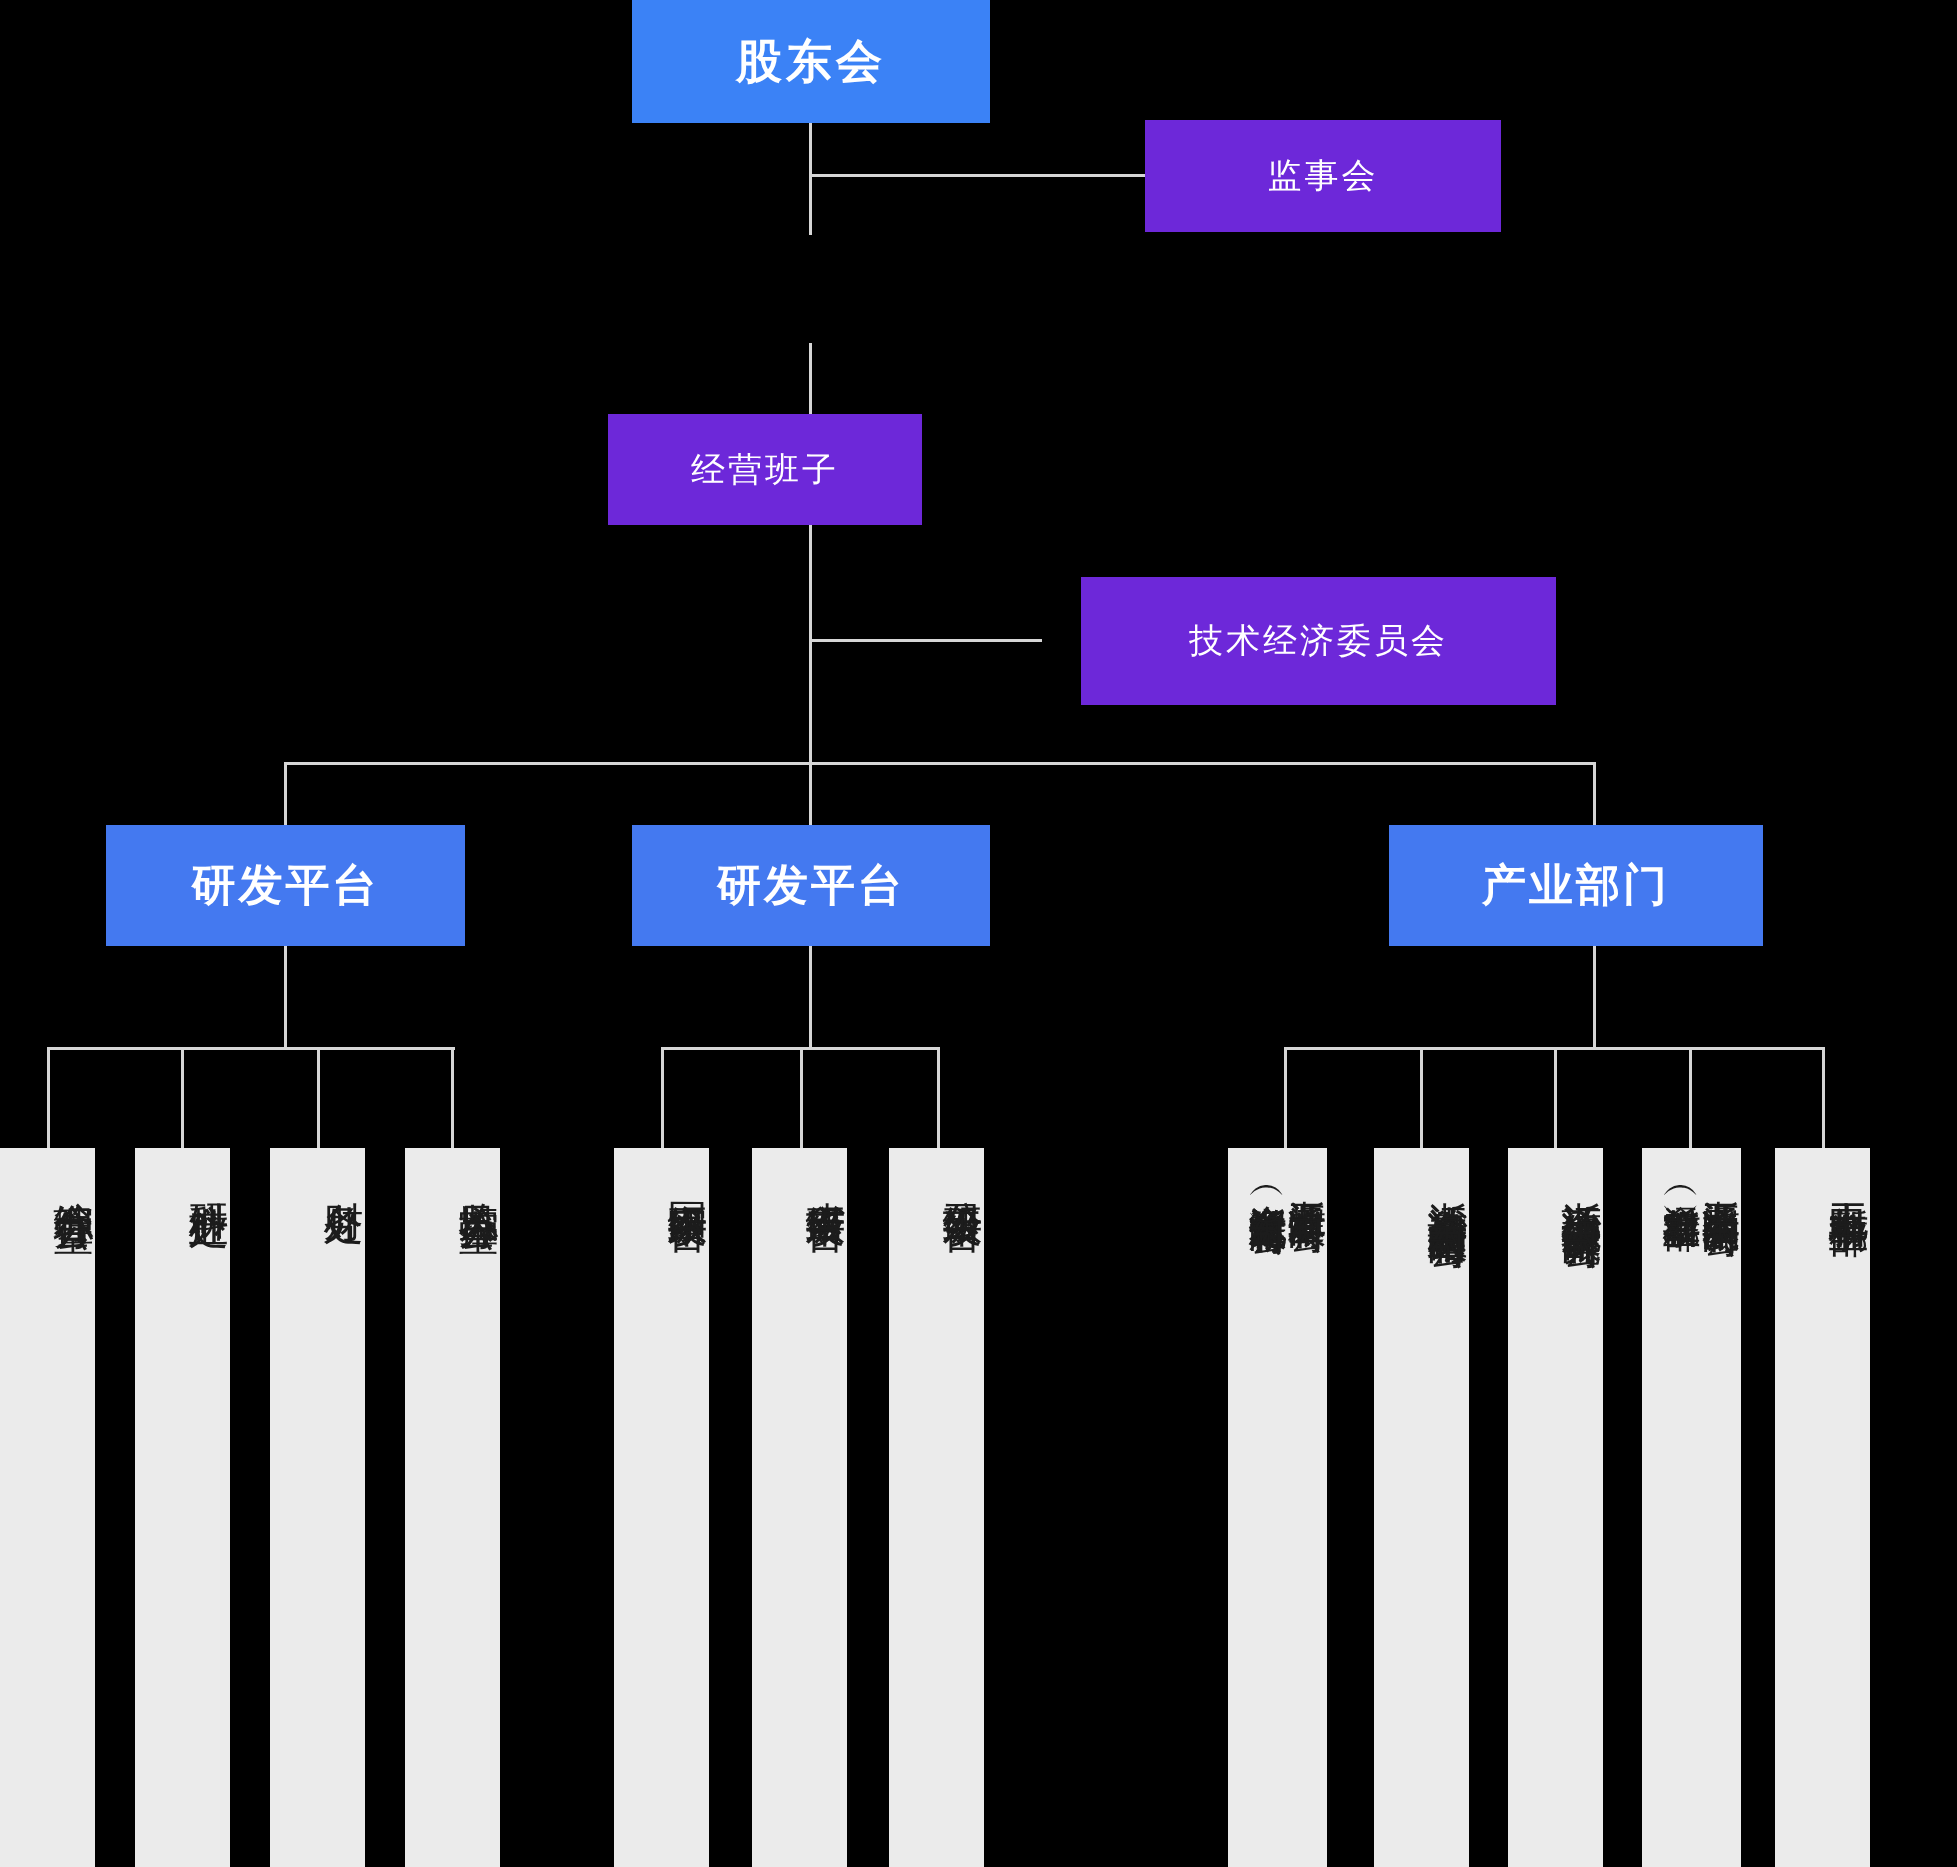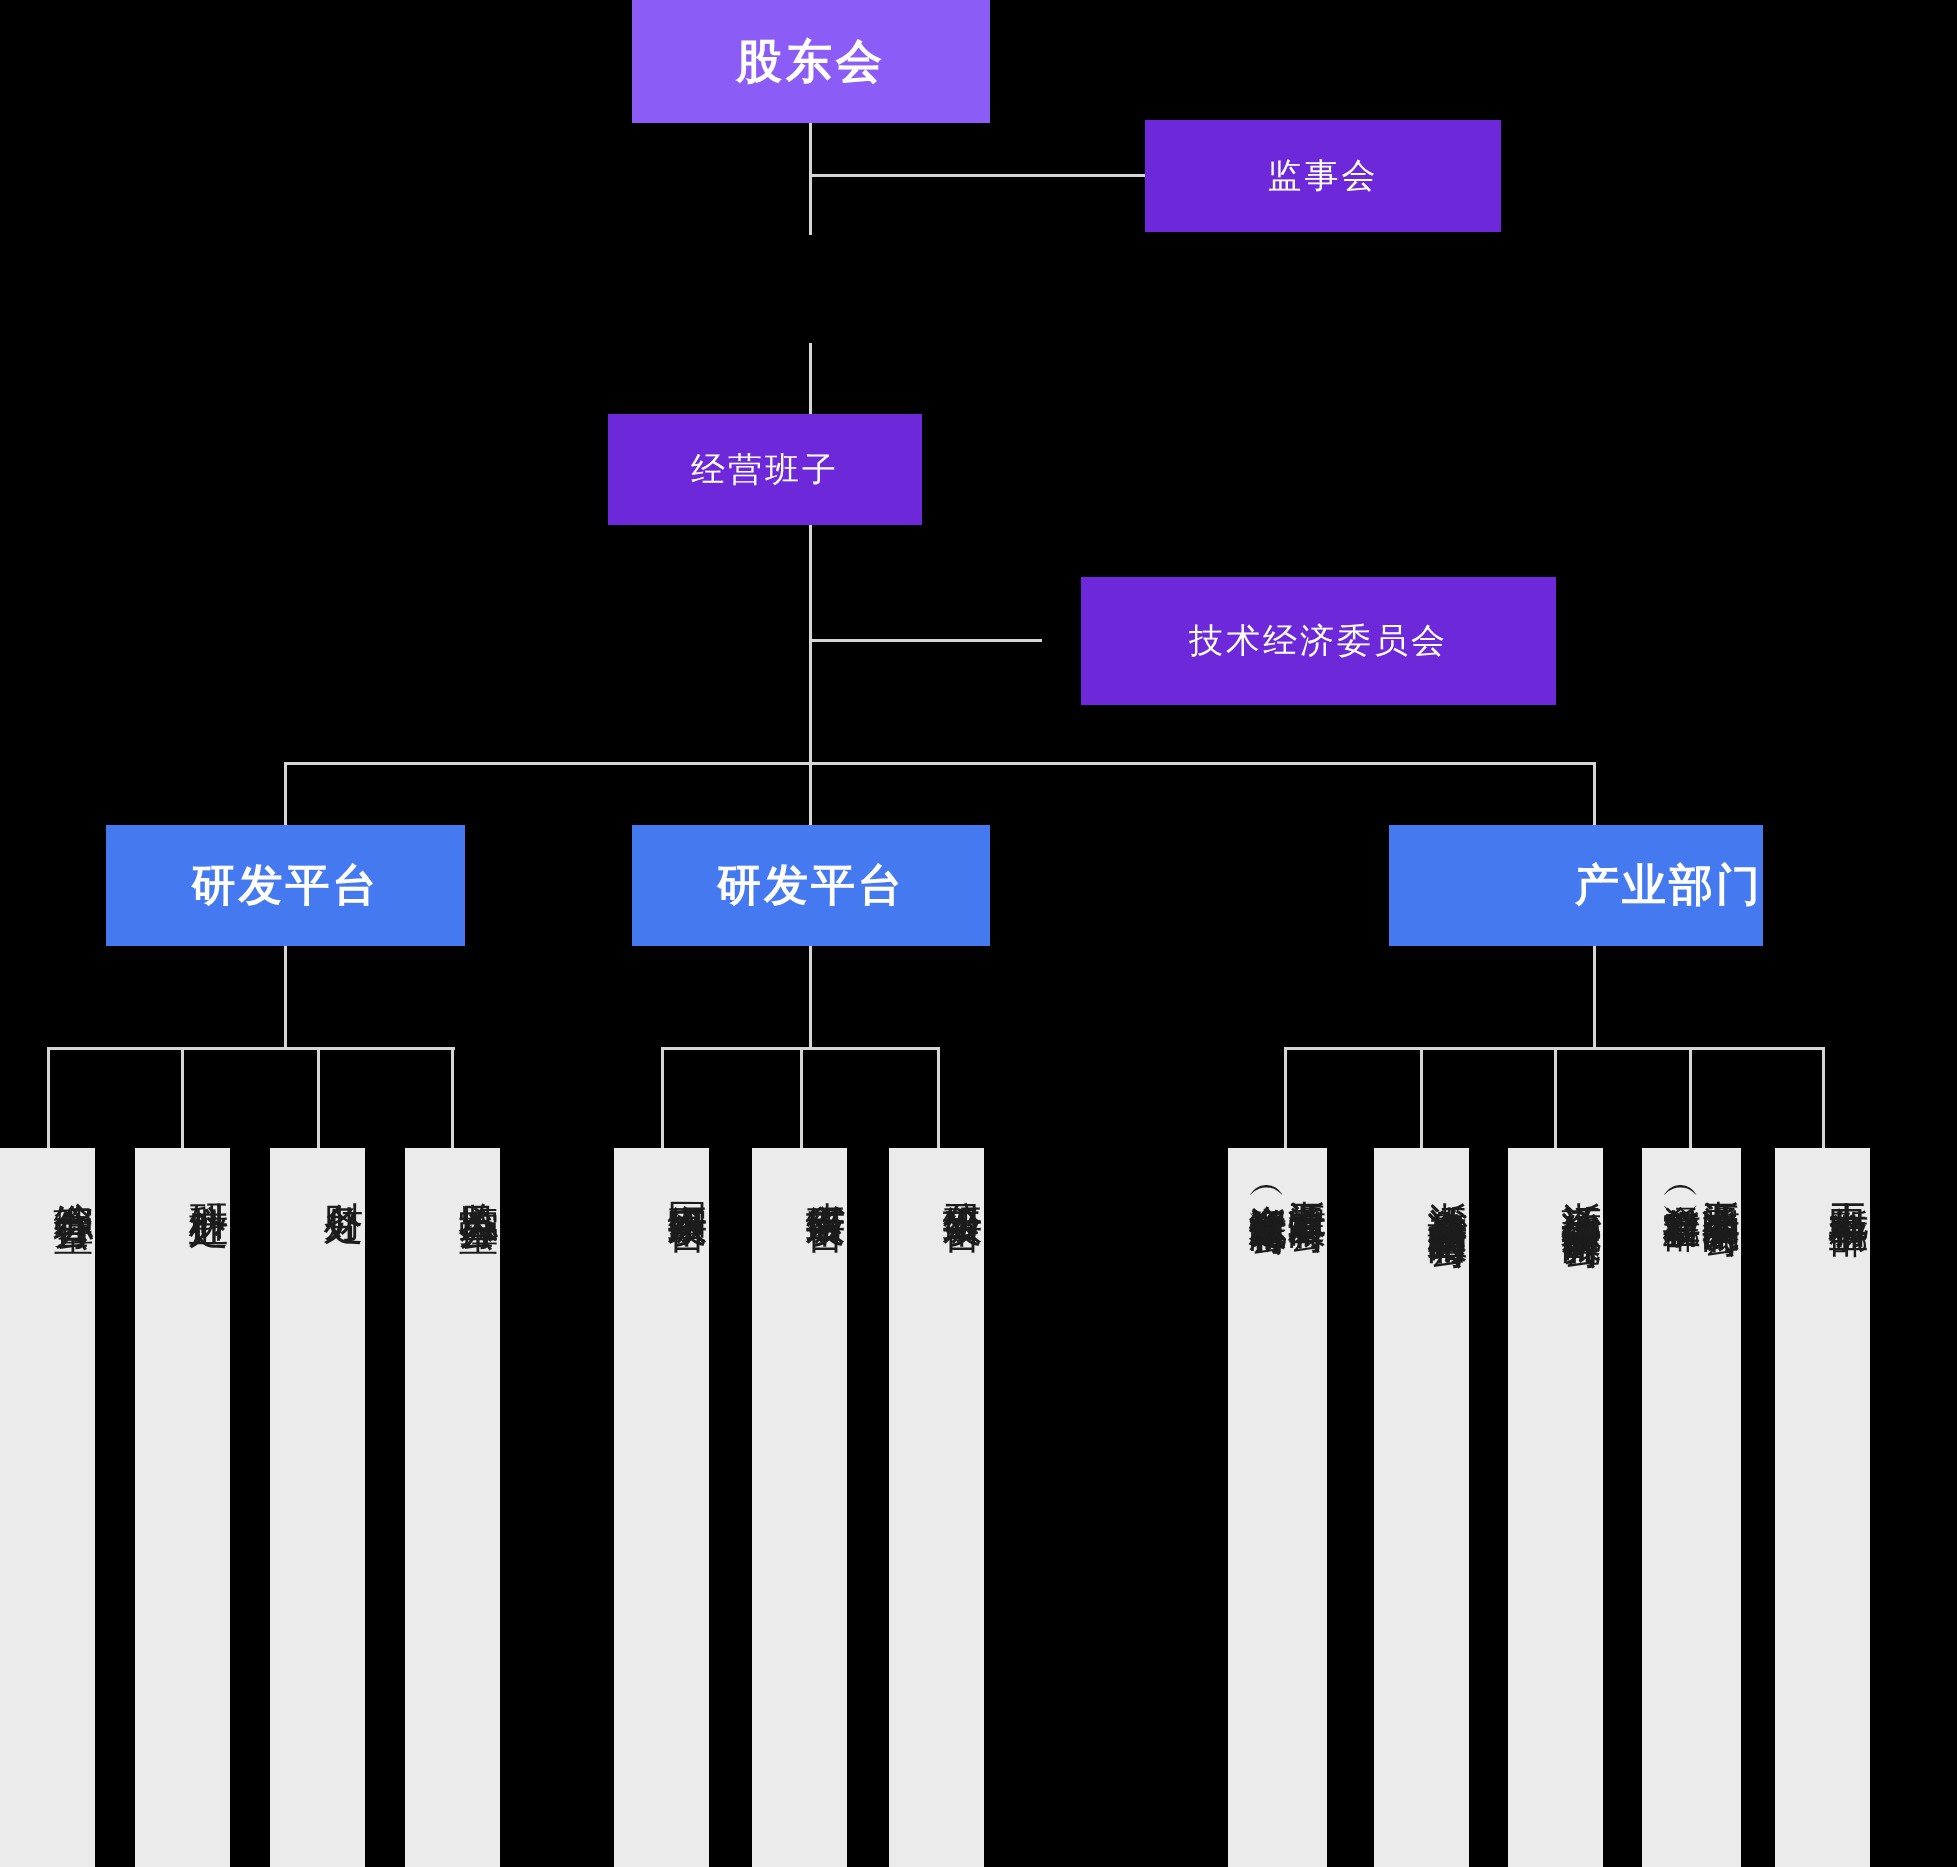--- a/index.html
+++ b/index.html
@@ -17,21 +17,21 @@
   .node{
     position:absolute;
     display:flex;
     align-items:center;
     justify-content:center;
     text-align:center;
     color:#ffffff;
     box-sizing:border-box;
   }
   .lvl-root{
-    background:#8b5cf6;
+    background:#3b82f6;
     font-size:46px;
     font-weight:700;
     letter-spacing:4px;
   }
   .lvl-blue{
     background:#6d28d9;
     font-size:34px;
     font-weight:400;
     letter-spacing:3px;
   }
@@ -135,21 +135,21 @@
   </div>
 
   <div class="node lvl-dept" style="left:106px; top:825px; width:359px; height:121px;">
     <span>研发平台</span>
   </div>
 
   <div class="node lvl-dept" style="left:632px; top:825px; width:358px; height:121px;">
     <span>研发平台</span>
   </div>
 
-  <div class="node lvl-dept" style="left:1389px; top:825px; width:374px; height:121px;justify-content:flex-end;">
+  <div class="node lvl-dept" style="left:1389px; top:825px; width:374px; height:121px;">
     <span>产业部门</span>
   </div>
 
   <div class="leaf" style="left:0px; top:1148px; width:95px; height:719px;">
     <span class="vtext">综合管理办公室</span>
   </div>
   <div class="leaf" style="left:135px; top:1148px; width:95px; height:719px;">
     <span class="vtext">科研产业处</span>
   </div>
   <div class="leaf" style="left:270px; top:1148px; width:95px; height:719px;">

